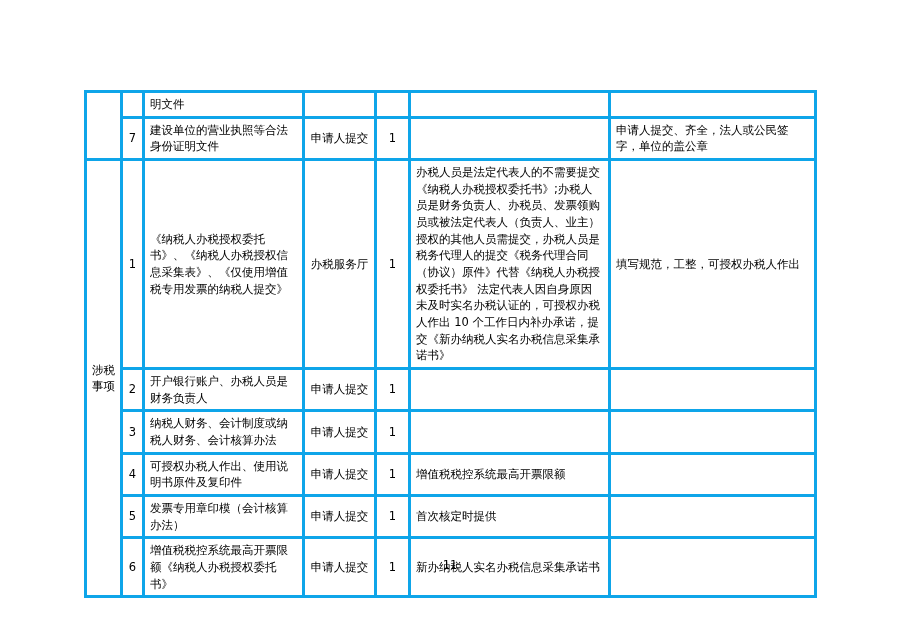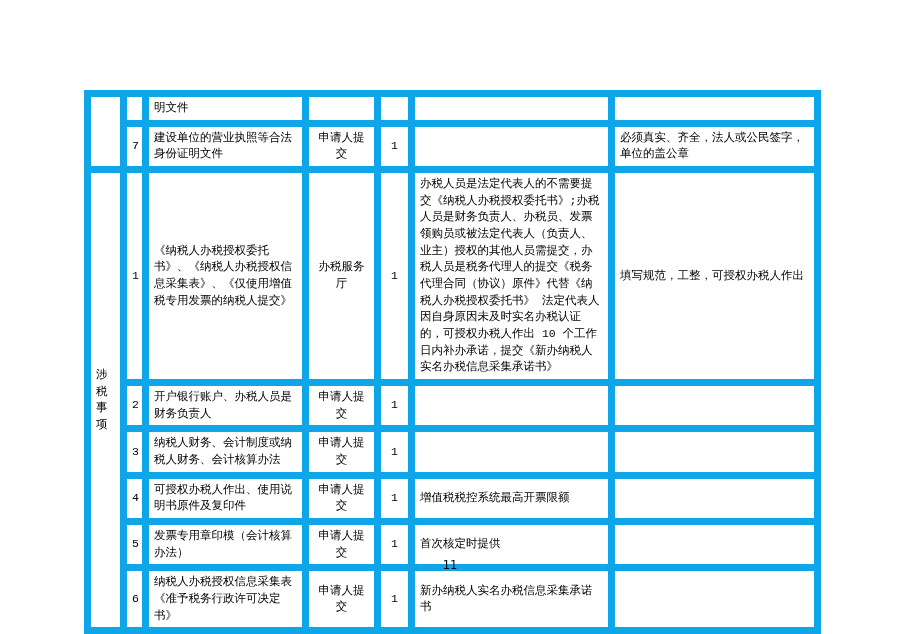--- a/index.html
+++ b/index.html
@@ -16,27 +16,26 @@
   }
   .doc-table {
     position: absolute;
     left: 84px;
     top: 90px;
     width: 730px;
     border-collapse: collapse;
     table-layout: fixed;
   }
   .doc-table td {
-    border: 7px solid #0ea5e9;
+    border: 3px solid #0ea5e9;
     padding: 3px 5px;
     font-size: 11.5px;
     line-height: 1.45;
     vertical-align: middle;
     color: #000000;
-    font-family: Liberation Mono, monospace;
   }
   .col-group  { width: 36px; }
   .col-num    { width: 22px; }
   .col-mat    { width: 160px; }
   .col-form   { width: 72px; }
   .col-count  { width: 34px; }
   .col-req    { width: 200px; }
   .col-note   { width: 206px; }
 
   .c-center { text-align: center; }
@@ -89,21 +88,21 @@
         <td class="c-left"></td>
         <td class="c-left"></td>
       </tr>
 
       <tr>
         <td class="c-center">7</td>
         <td class="c-left">建设单位的营业执照等合法身份证明文件</td>
         <td class="c-center">申请人提交</td>
         <td class="c-center">1</td>
         <td class="c-left"></td>
-        <td class="c-left">必须真实、齐全，法人或公民签字，单位的盖公章</td>
+        <td class="c-left">申请人提交、齐全，法人或公民签字，单位的盖公章</td>
       </tr>
 
       <tr>
         <td class="group-cell" rowspan="6">涉税事项</td>
         <td class="c-center">1</td>
         <td class="c-left tall-cell">《纳税人办税授权委托书》、《纳税人办税授权信息采集表》、《仅使用增值税专用发票的纳税人提交》</td>
         <td class="c-center">办税服务厅</td>
         <td class="c-center">1</td>
         <td class="c-left tall-cell">办税人员是法定代表人的不需要提交《纳税人办税授权委托书》;办税人员是财务负责人、办税员、发票领购员或被法定代表人（负责人、业主）授权的其他人员需提交，办税人员是税务代理人的提交《税务代理合同（协议）原件》代替《纳税人办税授权委托书》
 法定代表人因自身原因未及时实名办税认证的，可授权办税人作出 10 个工作日内补办承诺，提交《新办纳税人实名办税信息采集承诺书》</td>
@@ -141,21 +140,21 @@
         <td class="c-center">5</td>
         <td class="c-left">发票专用章印模（会计核算办法）</td>
         <td class="c-center">申请人提交</td>
         <td class="c-center">1</td>
         <td class="c-left">首次核定时提供</td>
         <td class="c-left"></td>
       </tr>
 
       <tr>
         <td class="c-center">6</td>
-        <td class="c-left">纳税人办税授权信息采集表《准予税务行政许可决定书》</td>
+        <td class="c-left">增值税税控系统最高开票限额《纳税人办税授权委托书》</td>
         <td class="c-center">申请人提交</td>
         <td class="c-center">1</td>
         <td class="c-left">新办纳税人实名办税信息采集承诺书</td>
         <td class="c-left"></td>
       </tr>
 
     </tbody>
   </table>
 
   <div class="page-number">11</div>

